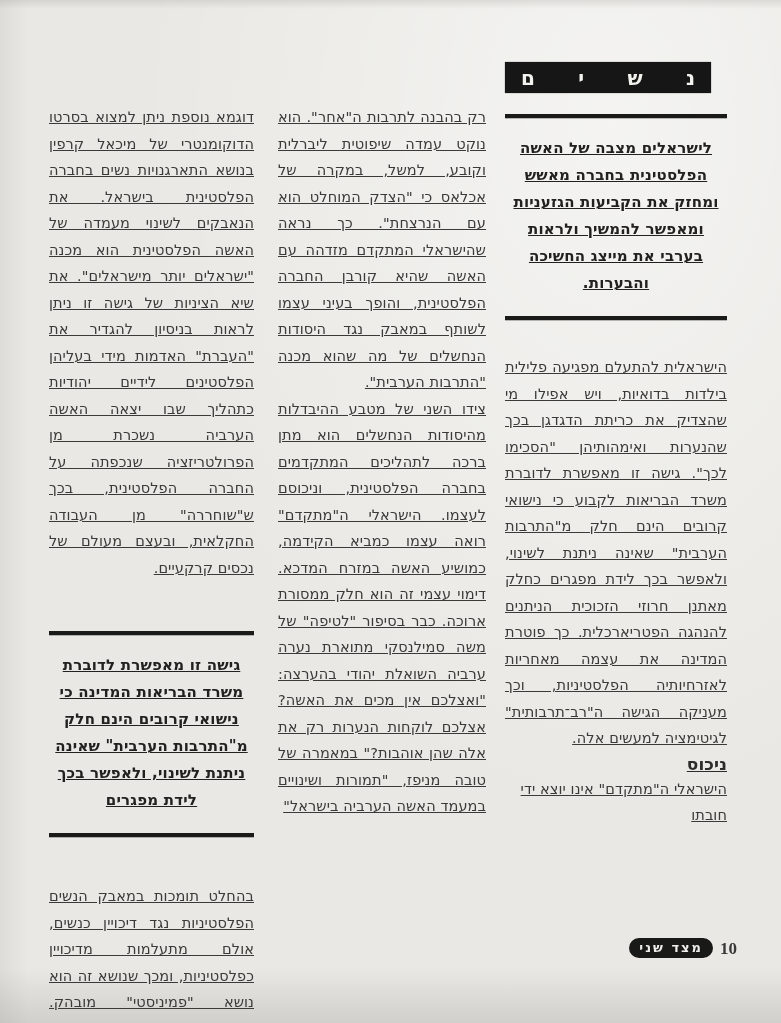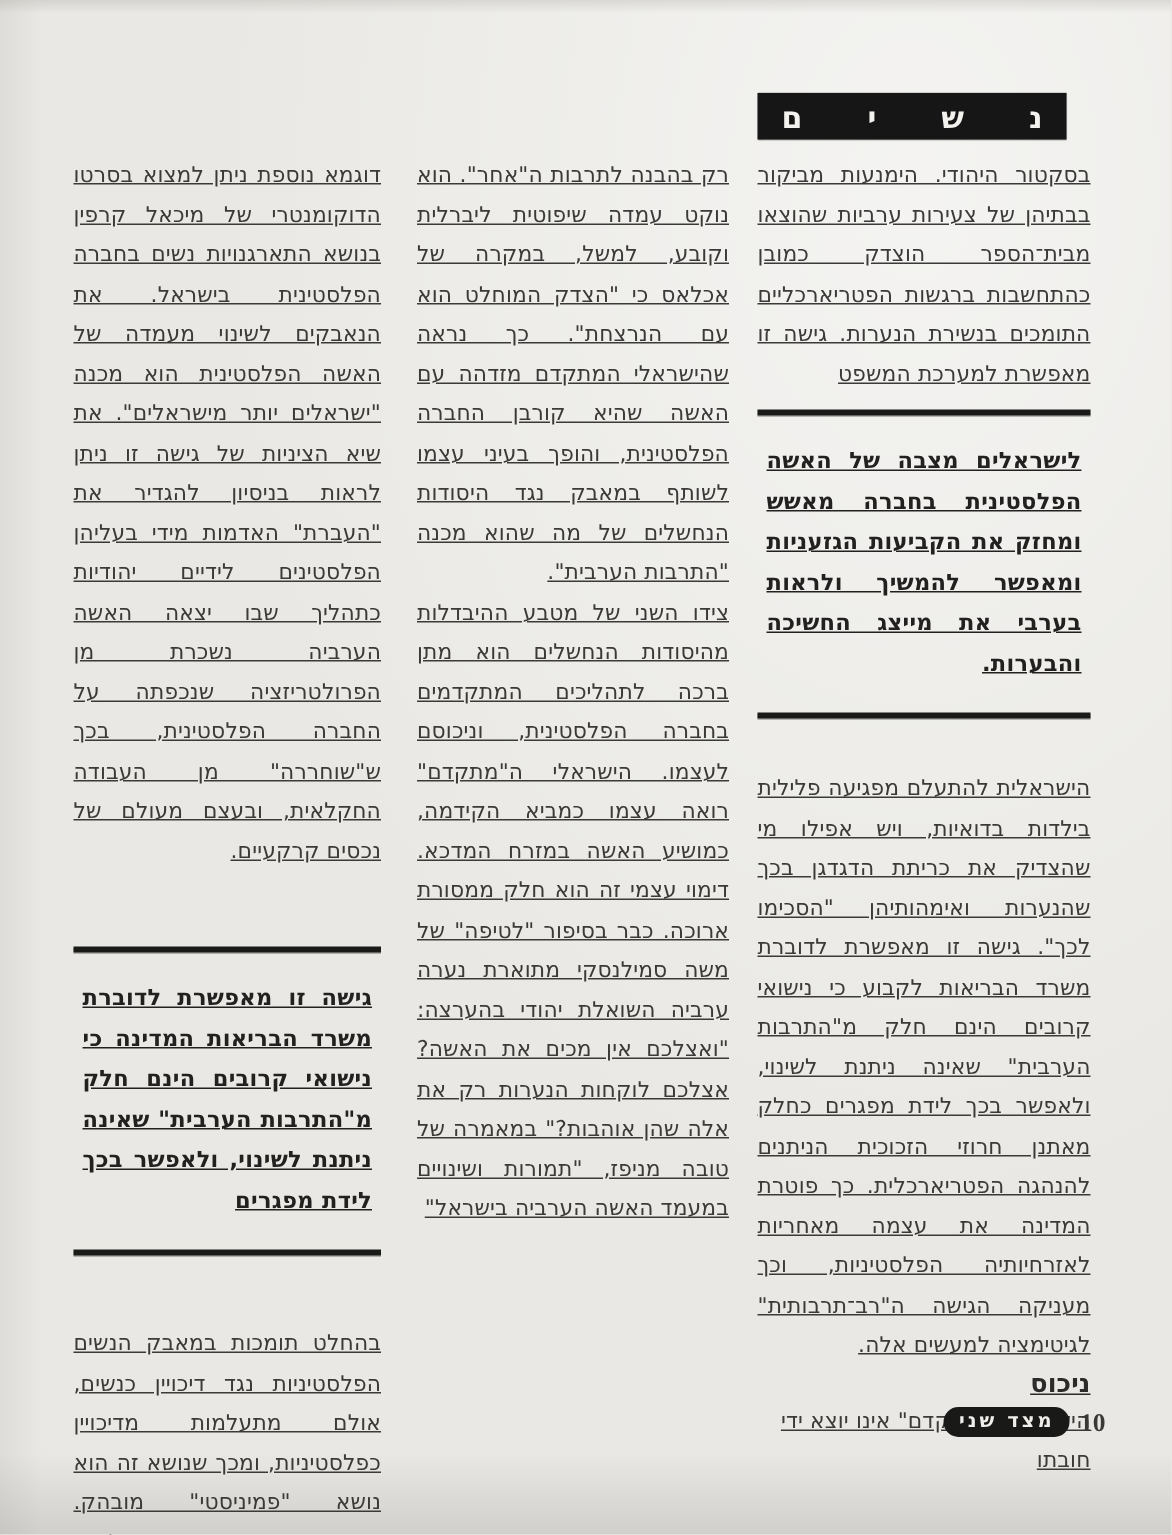--- a/index.html
+++ b/index.html
@@ -36,21 +36,21 @@
   }
   .col p{margin:0;text-decoration:underline;}
   .col-right{right:54px;width:222px;}
   .col-middle{right:295px;width:208px;}
   .col-left{right:527px;width:205px;}
   .pullquote{margin:10px 0 34px;}
   .col-left .pullquote{margin:50px 0 46px;}
   .rule{height:4px;background:#1a1a19;box-shadow:0 1px 0 rgba(0,0,0,.25);}
   .pullquote p{
     margin:0;padding:17px 6px 19px;
-    font-weight:bold;color:#222120;
+    text-align:center;font-weight:bold;color:#222120;
     font-size:15px;line-height:27px;letter-spacing:.2px;
   }
   .subhead{
     margin:16px 0 4px;font-size:17px;font-weight:bold;color:#2c2b2a;line-height:24px;
   }
   .lastline{text-align:right;}
   
   .footer{
     position:absolute;top:938px;right:44px;
     display:flex;flex-direction:row;align-items:center;gap:7px;direction:rtl;
@@ -68,21 +68,20 @@
 <div class="page">
 
   <div class="banner">
     <span>נ</span>
     <span>ש</span>
     <span>י</span>
     <span>ם</span>
   </div>
 
   <div class="col col-right">
-    <p>בסקטור היהודי. הימנעות מביקור בבתיהן של צעירות ערביות שהוצאו מבית־הספר הוצדק כמובן כהתחשבות ברגשות הפטריארכליים התומכים בנשירת הנערות. גישה זו מאפשרת למערכת המשפט</p>
     <div class="pullquote">
       <div class="rule"></div>
       <p>לישראלים מצבה של האשה הפלסטינית בחברה מאשש ומחזק את הקביעות הגזעניות ומאפשר להמשיך ולראות בערבי את מייצג החשיכה והבערות.</p>
       <div class="rule"></div>
     </div>
     <p>הישראלית להתעלם מפגיעה פלילית בילדות בדואיות, ויש אפילו מי שהצדיק את כריתת הדגדגן בכך שהנערות ואימהותיהן "הסכימו לכך". גישה זו מאפשרת לדוברת משרד הבריאות לקבוע כי נישואי קרובים הינם חלק מ"התרבות הערבית" שאינה ניתנת לשינוי, ולאפשר בכך לידת מפגרים כחלק מאתנן חרוזי הזכוכית הניתנים להנהגה הפטריארכלית. כך פוטרת המדינה את עצמה מאחריות לאזרחיותיה הפלסטיניות, וכך מעניקה הגישה ה"רב־תרבותית" לגיטימציה למעשים אלה.</p>
     <p class="subhead">ניכוס</p>
     <p class="lastline">הישראלי ה"מתקדם" אינו יוצא ידי חובתו</p>
   </div>
 

